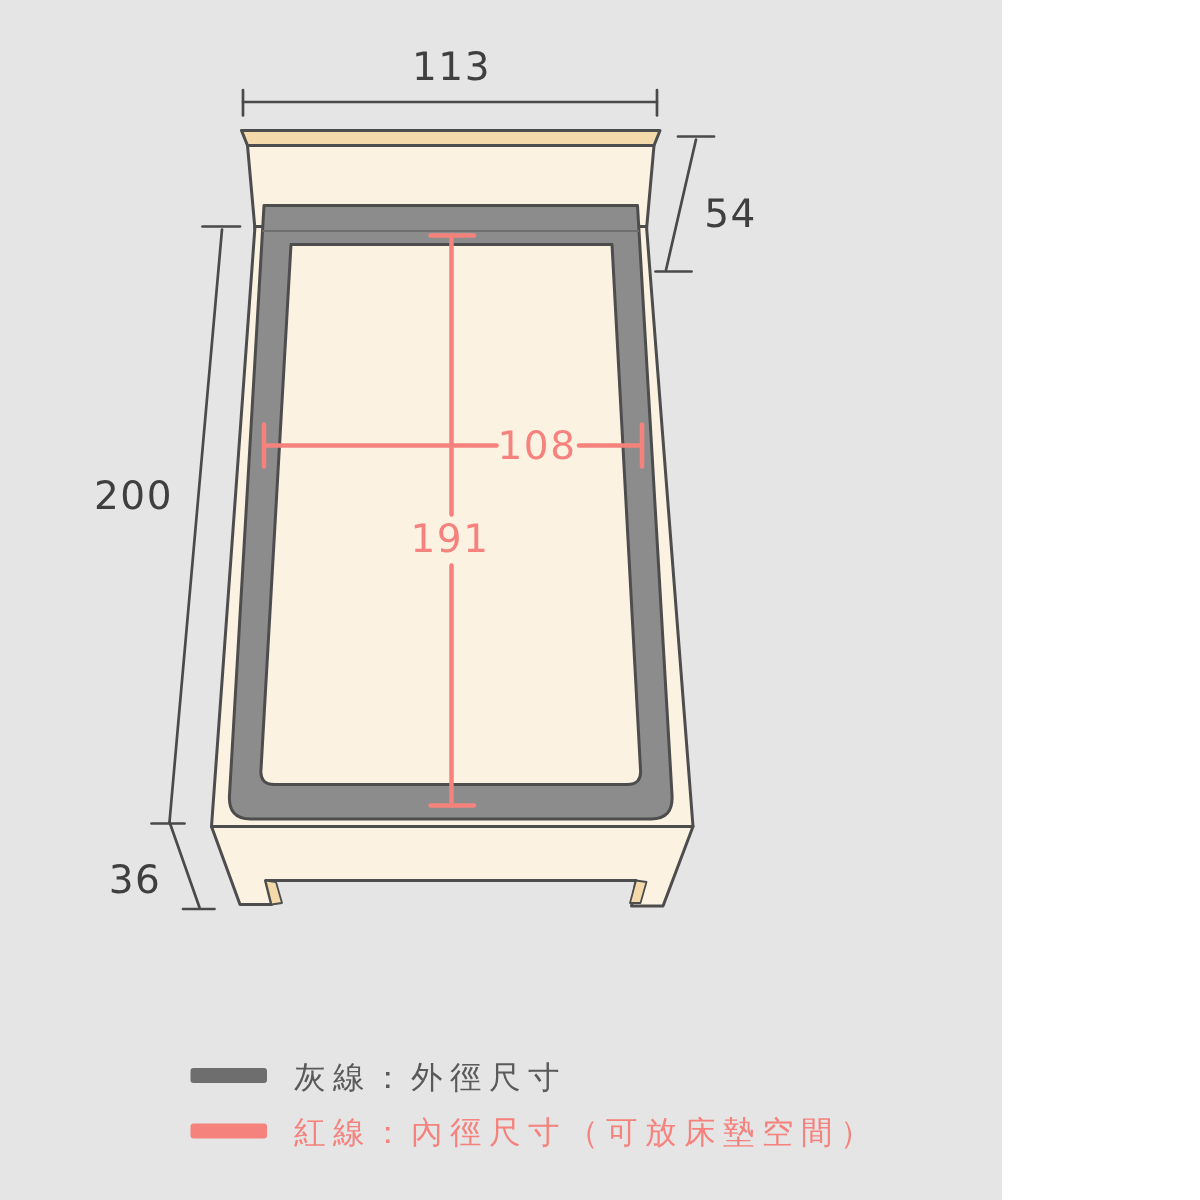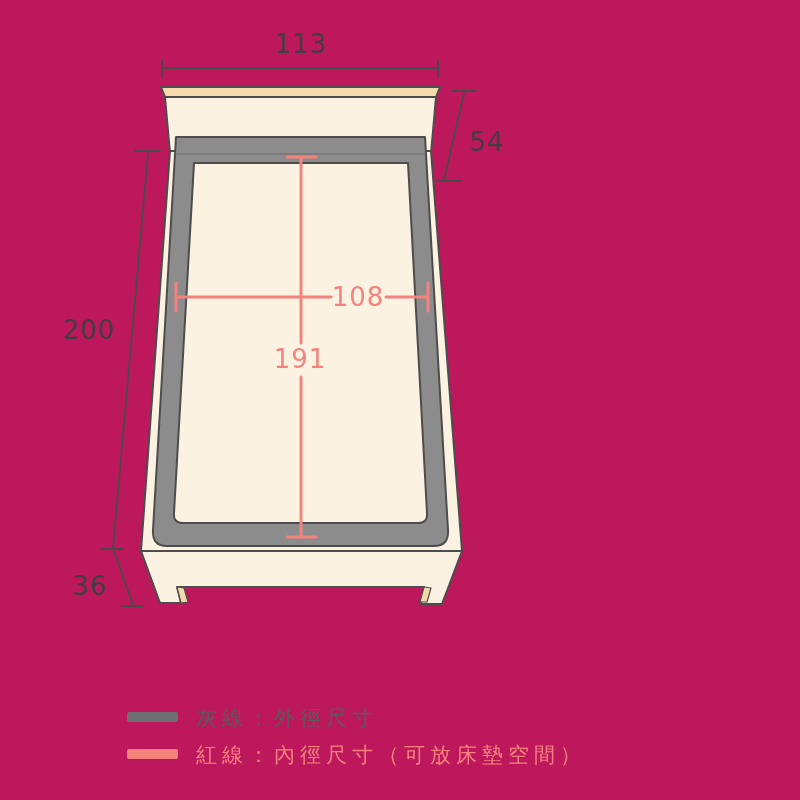--- a/index.html
+++ b/index.html
@@ -6,23 +6,23 @@
     margin: 0;
     padding: 0;
     width: 800px;
     height: 800px;
     background: #FFFFFF;
     font-family: "DejaVu Sans", "Liberation Sans", sans-serif;
     overflow: hidden;
   }
   .stage {
     position: relative;
-    width: 800px;
+    width: 668px;
     height: 800px;
-    background: #be185d;
+    background: #e5e5e5;
   }
   svg { display: block; }
 
   
   .cream  { fill: #FCF2E2; stroke: #4D4D4D; stroke-width: 2; stroke-linejoin: round; }
   .tan    { fill: #F4DAAB; stroke: #4D4D4D; stroke-width: 2; stroke-linejoin: round; }
   .tan-sliver { fill: #F4DAAB; stroke: #4D4D4D; stroke-width: 1.2; stroke-linejoin: round; }
   .ring   { fill: #8C8C8C; fill-rule: evenodd; stroke: #4D4D4D; stroke-width: 2; stroke-linejoin: round; }
   .seam   { stroke: #6F6F6F; stroke-width: 1.2; fill: none; }
 

